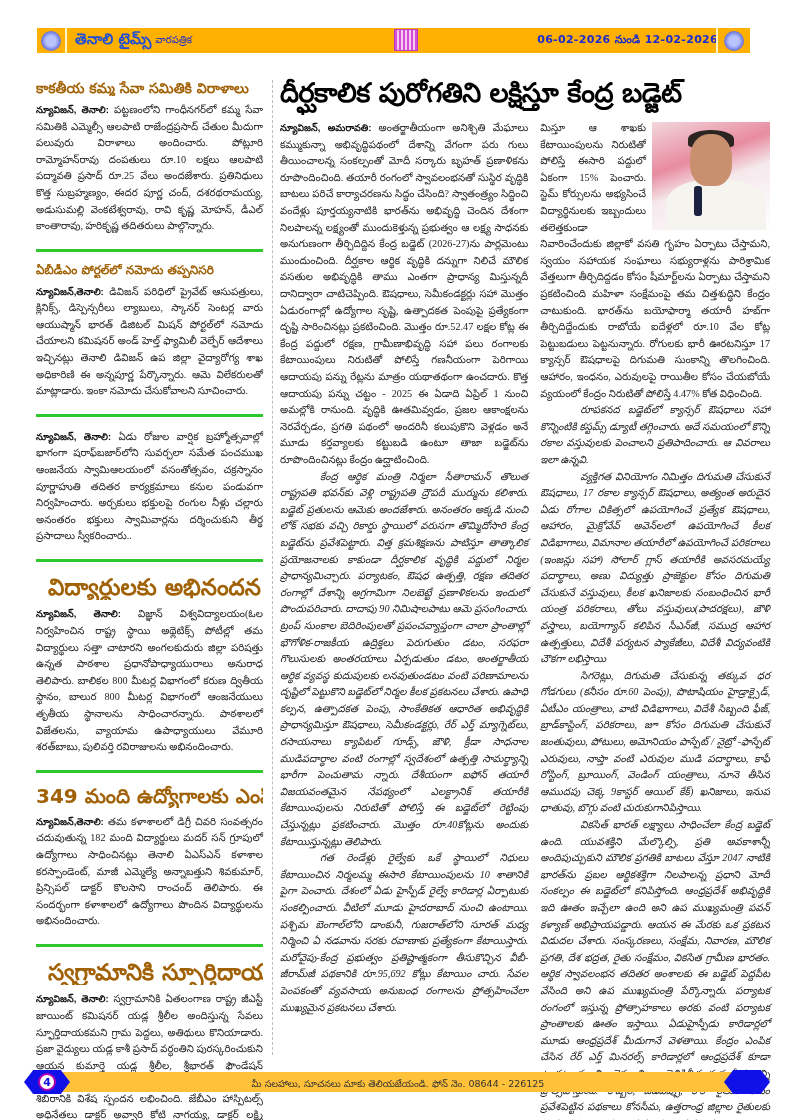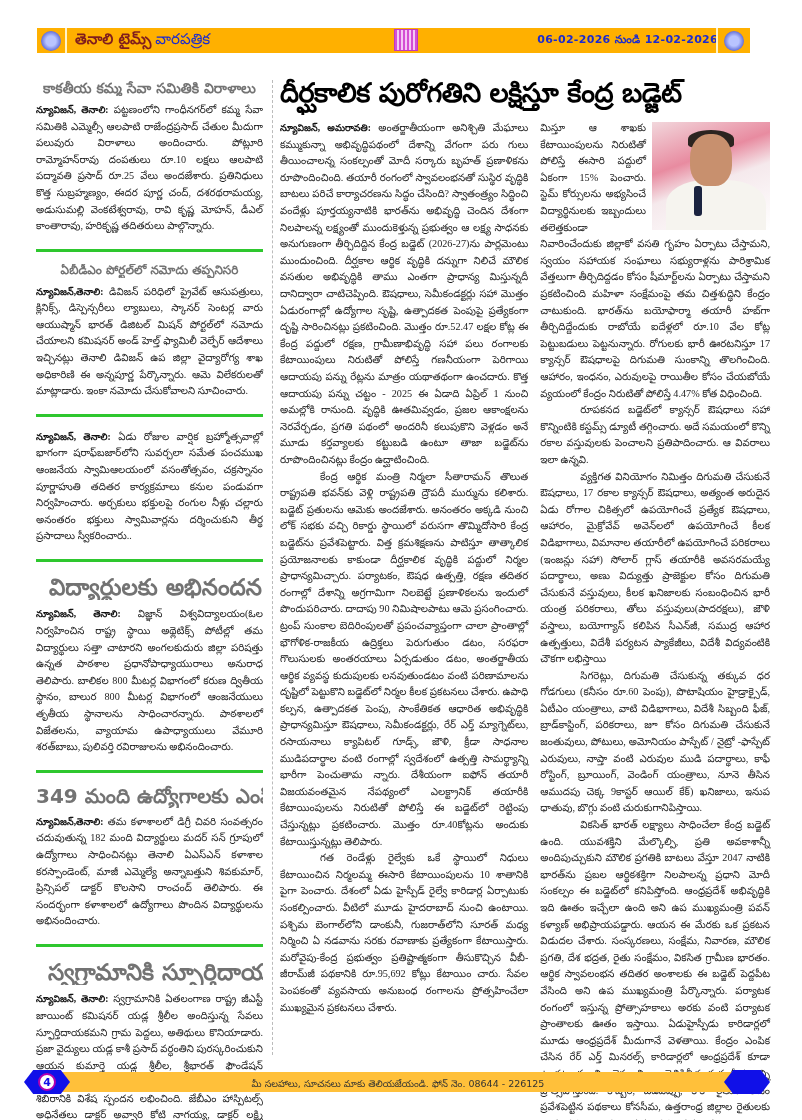--- a/index.html
+++ b/index.html
@@ -3,47 +3,47 @@
 <meta charset="utf-8">
 <style>
   * { box-sizing: border-box; margin: 0; padding: 0; }
   html, body { width: 802px; height: 1120px; background: #ffffff; overflow: hidden; }
   body { position: relative; font-family: "DejaVu Sans", sans-serif; color: #111; }
 
   
   .masthead { position: absolute; left: 37px; top: 28px; width: 713px; height: 25px; background: #ffb000; display: flex; align-items: center; }
   .mast-emblem { width: 30px; height: 25px; display: flex; align-items: center; justify-content: center; border-right: 2px solid #fff3c8; }
   .mast-emblem .seal { width: 20px; height: 20px; border-radius: 50%; background: radial-gradient(circle, #b9c4ff 35%, #6470d8 70%, #e05a3c 72%); }
-  .mast-title { color: #7f1d1d; font-weight: bold; font-size: 15px; margin-left: 8px; white-space: nowrap; }
-  .mast-sub { color: #1b2bcf; font-size: 15px; margin-left: 4px; }
+  .mast-title { color: #1d4ed8; font-weight: bold; font-size: 15px; margin-left: 8px; white-space: nowrap; }
+  .mast-sub { color: #1b2bcf; font-size: 10px; margin-left: 4px; }
   .mast-logo { position: absolute; left: 357px; width: 24px; height: 22px; top: 1px; background: repeating-linear-gradient(90deg, #d44fd4 0 2px, #f5c8f5 2px 4px); border: 1px solid #c038c0; }
   .mast-date { position: absolute; right: 32px; color: #1b2bcf; font-weight: bold; font-size: 11px; letter-spacing: 0.3px; }
   .mast-emblem-r { position: absolute; right: 0; top: 0; width: 34px; height: 25px; display: flex; align-items: center; justify-content: center; border-left: 2px solid #fff3c8; }
   .mast-emblem-r .seal { width: 20px; height: 20px; border-radius: 50%; background: radial-gradient(circle, #b9c4ff 35%, #6470d8 70%, #e05a3c 72%); }
 
   
   .col-left { position: absolute; left: 36px; top: 80px; width: 227px; }
   .divider-v { position: absolute; left: 272px; top: 80px; width: 1px; height: 975px; border-left: 1px dashed #bbb; }
   .lead { position: absolute; left: 280px; top: 75px; width: 490px; }
 
   .story { padding-bottom: 6px; }
-  .story h2 { font-weight: bold; text-align: center; color: #737373; line-height: 1.15; margin-bottom: 6px; white-space: nowrap; overflow: hidden; }
+  .story h2 { font-weight: bold; text-align: left; color: #a16207; line-height: 1.15; margin-bottom: 6px; white-space: nowrap; overflow: hidden; }
   .h-sm { font-size: 14px; }
   .h-md { font-size: 12px; }
   .h-lg { font-size: 20px; }
   .h-xl { font-size: 23px; margin-left: 12px; }
   .story p, .lead p { font-family: "Liberation Serif", serif; font-size: 10.2px; line-height: 16.6px; text-align: justify; color: #222; }
-  .dateline { font-weight: bold; font-family: Liberation Serif, serif; font-size: 9.5px; color: #111; }
+  .dateline { font-weight: bold; font-family: Liberation Sans, sans-serif; font-size: 9.5px; color: #111; }
   .rule-green { height: 3px; background: #2ec72e; margin: 8px 0 12px; }
 
   .lead-title { font-size: 27px; font-weight: bold; color: #000; white-space: nowrap; letter-spacing: -0.5px; line-height: 1.3; margin-bottom: 10px; }
   .lead-cols { display: flex; gap: 12px; }
   .lead-col { width: 254px; }
   .lead-col.right { width: 235px; }
-  .indent { text-indent: 40px; }
+  .indent { text-indent: 40px; font-style: italic; }
   .photo-wrap { float: right; width: 118px; height: 108px; margin: 2px 0 4px 6px; background: linear-gradient(160deg, #f2d7dc 0%, #e88ba0 35%, #f5e9ec 55%, #ffffff 100%); position: relative; overflow: hidden; }
   .photo-wrap .face { position: absolute; left: 38px; top: 12px; width: 42px; height: 52px; border-radius: 45% 45% 40% 40%; background: #c8906e; }
   .photo-wrap .hair { position: absolute; left: 36px; top: 8px; width: 46px; height: 18px; border-radius: 50% 50% 20% 20%; background: #2c2420; }
   .photo-wrap .body { position: absolute; left: 14px; top: 58px; width: 100px; height: 60px; border-radius: 40% 40% 0 0; background: #f6f4ef; }
   .photo-wrap .mic { position: absolute; left: 42px; top: 64px; width: 8px; height: 30px; background: #1b2340; border-radius: 3px; }
 
   
   .footer { position: absolute; left: 37px; top: 1072px; width: 722px; height: 20px; background: #ffc03a; display: flex; align-items: flex-end; justify-content: center; }
   .footer-text { font-size: 9.5px; color: #333; }
   .page-badge { position: absolute; left: 24px; top: 1070px; width: 46px; height: 24px; background: #1010e8; clip-path: polygon(20% 0, 80% 0, 100% 50%, 80% 100%, 20% 100%, 0 50%); display: flex; align-items: center; justify-content: center; }

